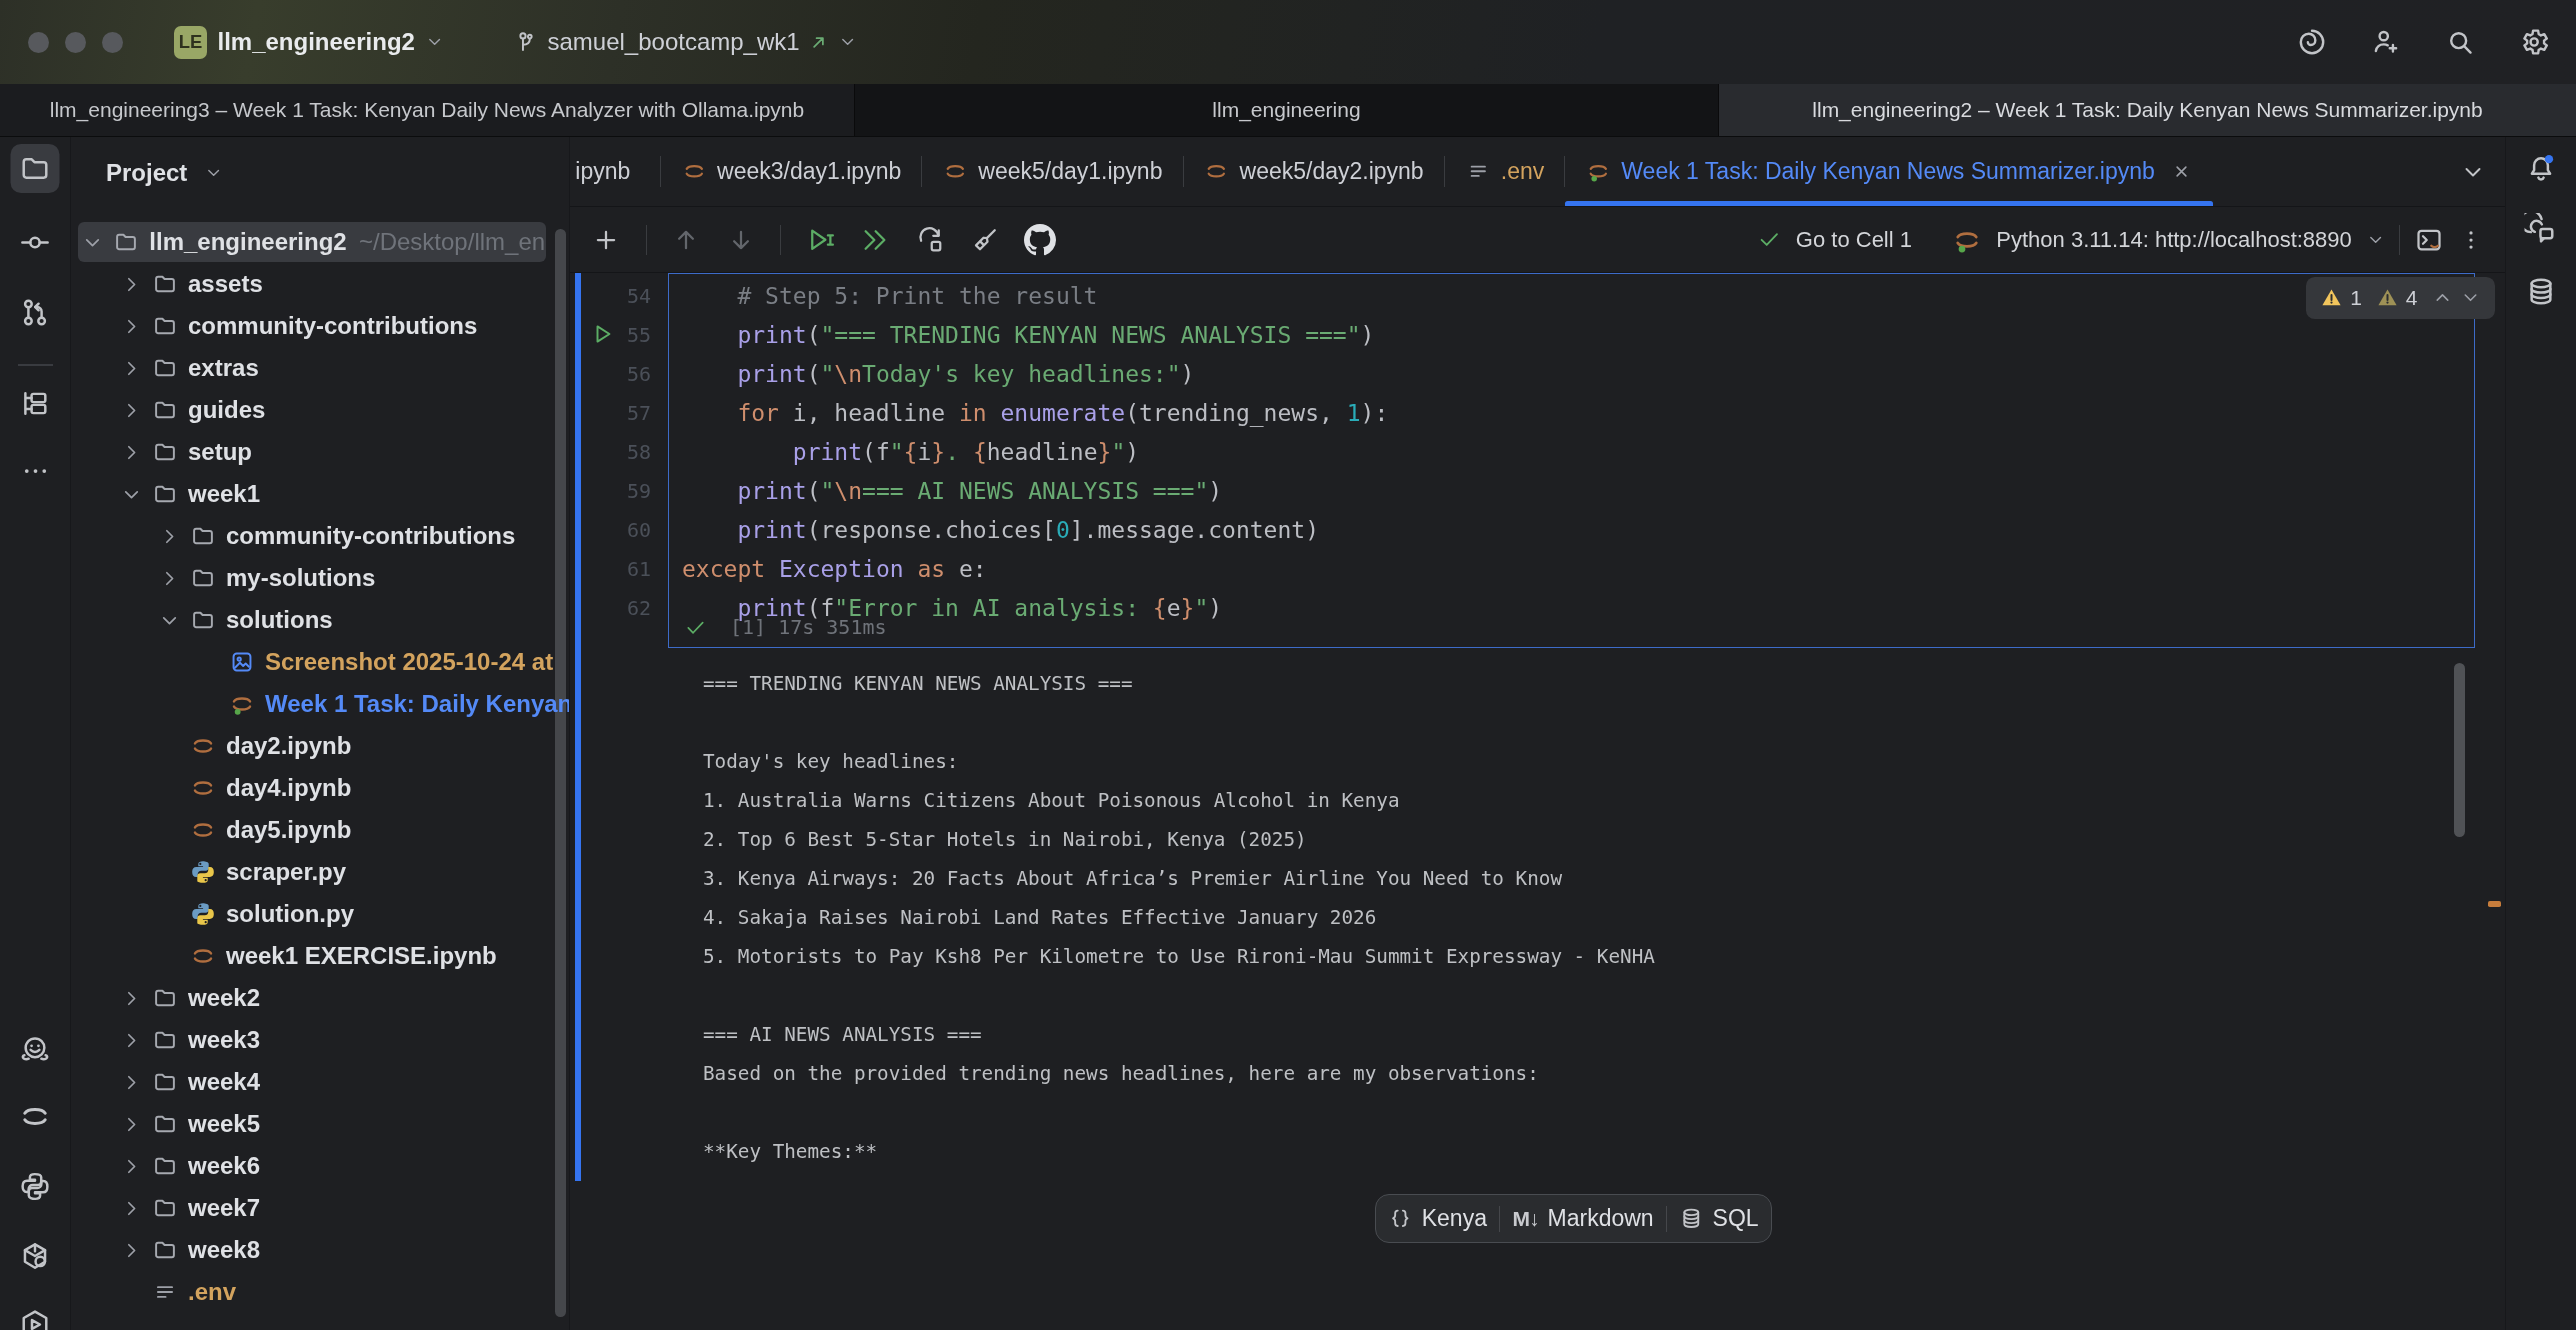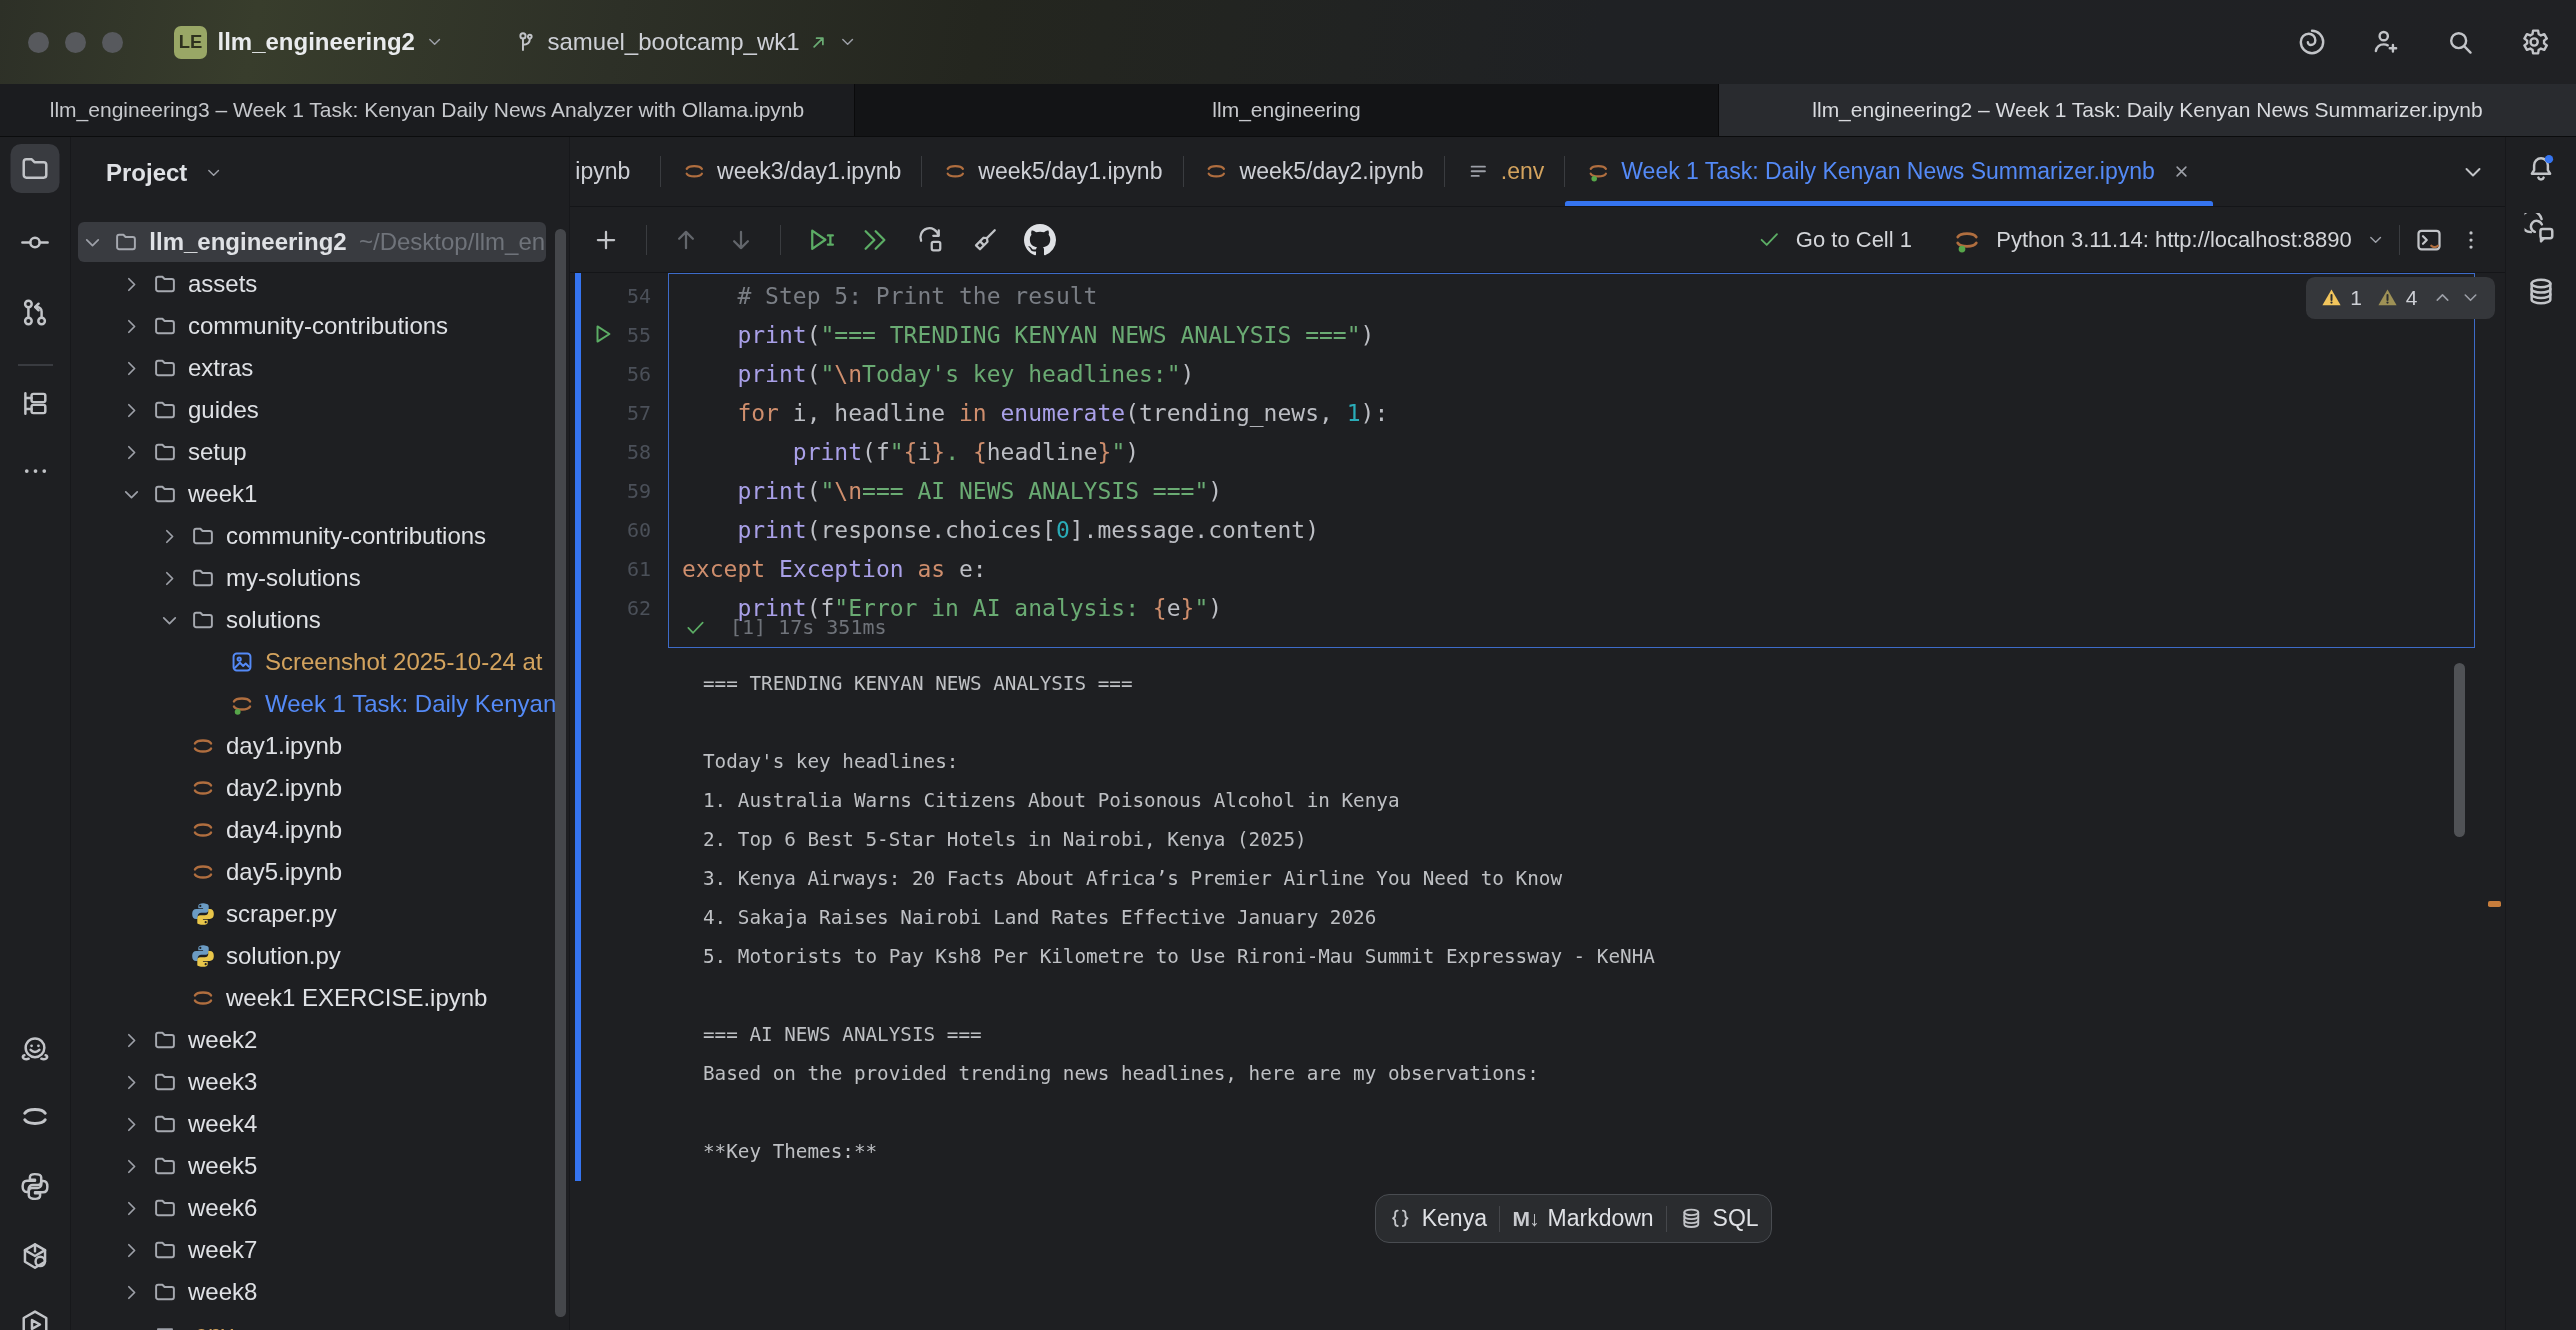--- a/index.html
+++ b/index.html
@@ -44,21 +44,21 @@
   .project-panel{width:498px;position:relative;background:#1E1F22;border-right:0.9px solid #17181B;flex:none;overflow:hidden;}
   .pp-header{height:72px;display:flex;align-items:center;gap:17px;padding-left:35px;font-size:24px;font-weight:600;color:#DFE1E5;}
   .tree{position:absolute;top:77px;left:0;right:0;bottom:0;padding-top:7px;overflow:hidden;}
   .trow{height:42px;display:flex;align-items:center;font-size:24px;white-space:nowrap;position:relative;}
   .trow.sel::before{content:"";position:absolute;left:7px;right:23px;top:0.9px;bottom:0.9px;background:#393B40;border-radius:6.1px;z-index:0;}
   .trow>*{position:relative;z-index:1;}
   .slot{width:33px;height:26px;display:flex;align-items:center;justify-content:center;flex:none;}
   .slot svg{width:23px;height:23px;}
   .fico svg{width:26px;height:26px;}
   .chev{color:#9DA0A8;}
-  .tlabel{margin-left:7px;color:#DFE1E5;}
+  .tlabel{margin-left:7px;color:#DFE1E5;font-weight:bold;}
   .tsuffix{margin-left:12.3px;color:#6F737A;}
   .pp-scroll{position:absolute;right:3.5px;top:92px;width:10.5px;height:1088px;background:#45474B;border-radius:5.3px;}
 
   
   .editor{flex:1;position:relative;background:#1E1F22;min-width:0;}
   .tabbar{height:69px;border-bottom:0.9px solid #141518;display:flex;align-items:stretch;position:relative;overflow:hidden;}
   .etab{display:flex;align-items:center;gap:10.5px;padding:0 21px;font-size:23px;color:#CED0D6;position:relative;white-space:nowrap;}
   .etab::after{content:"";position:absolute;right:0;top:19.3px;bottom:19.3px;width:0.9px;background:#3A3C40;}
   .etab.active::after{display:none;}
   .etab.partial{width:91px;overflow:hidden;padding:0 5.3px;box-sizing:border-box;}
@@ -430,30 +430,20 @@
           <div class="trow" style="padding-left: 121px;">
             <span class="slot chev"></span>
             <span class="slot fico">
               <svg viewBox="0 0 24 24" fill="none" stroke-linecap="round">
                 <path d="M4.6 9.6C6.8 6.1 17.2 6.1 19.4 9.6" stroke="#B06E3F" stroke-width="2.2"></path>
                 <path d="M4.6 14.4C6.8 17.9 17.2 17.9 19.4 14.4" stroke="#B06E3F" stroke-width="2.2"></path>
                 <circle cx="8" cy="19.2" r="2.7" fill="#57A64A"></circle>
               </svg>
             </span>
             <span class="tlabel" style="color: rgb(84, 138, 247);">Week 1 Task: Daily Kenyan</span>
-          </div>
-          <div class="trow" style="padding-left: 82px;">
-            <span class="slot chev"></span>
-            <span class="slot fico">
-              <svg viewBox="0 0 24 24" fill="none" stroke-linecap="round">
-                <path d="M4.6 9.6C6.8 6.1 17.2 6.1 19.4 9.6" stroke="#B06E3F" stroke-width="2.2"></path>
-                <path d="M4.6 14.4C6.8 17.9 17.2 17.9 19.4 14.4" stroke="#B06E3F" stroke-width="2.2"></path>
-              </svg>
-            </span>
-            <span class="tlabel">day1.ipynb</span>
           </div>
           <div class="trow" style="padding-left: 82px;">
             <span class="slot chev"></span>
             <span class="slot fico">
               <svg viewBox="0 0 24 24" fill="none" stroke-linecap="round">
                 <path d="M4.6 9.6C6.8 6.1 17.2 6.1 19.4 9.6" stroke="#B06E3F" stroke-width="2.2"></path>
                 <path d="M4.6 14.4C6.8 17.9 17.2 17.9 19.4 14.4" stroke="#B06E3F" stroke-width="2.2"></path>
               </svg>
             </span>
             <span class="tlabel">day2.ipynb</span>

